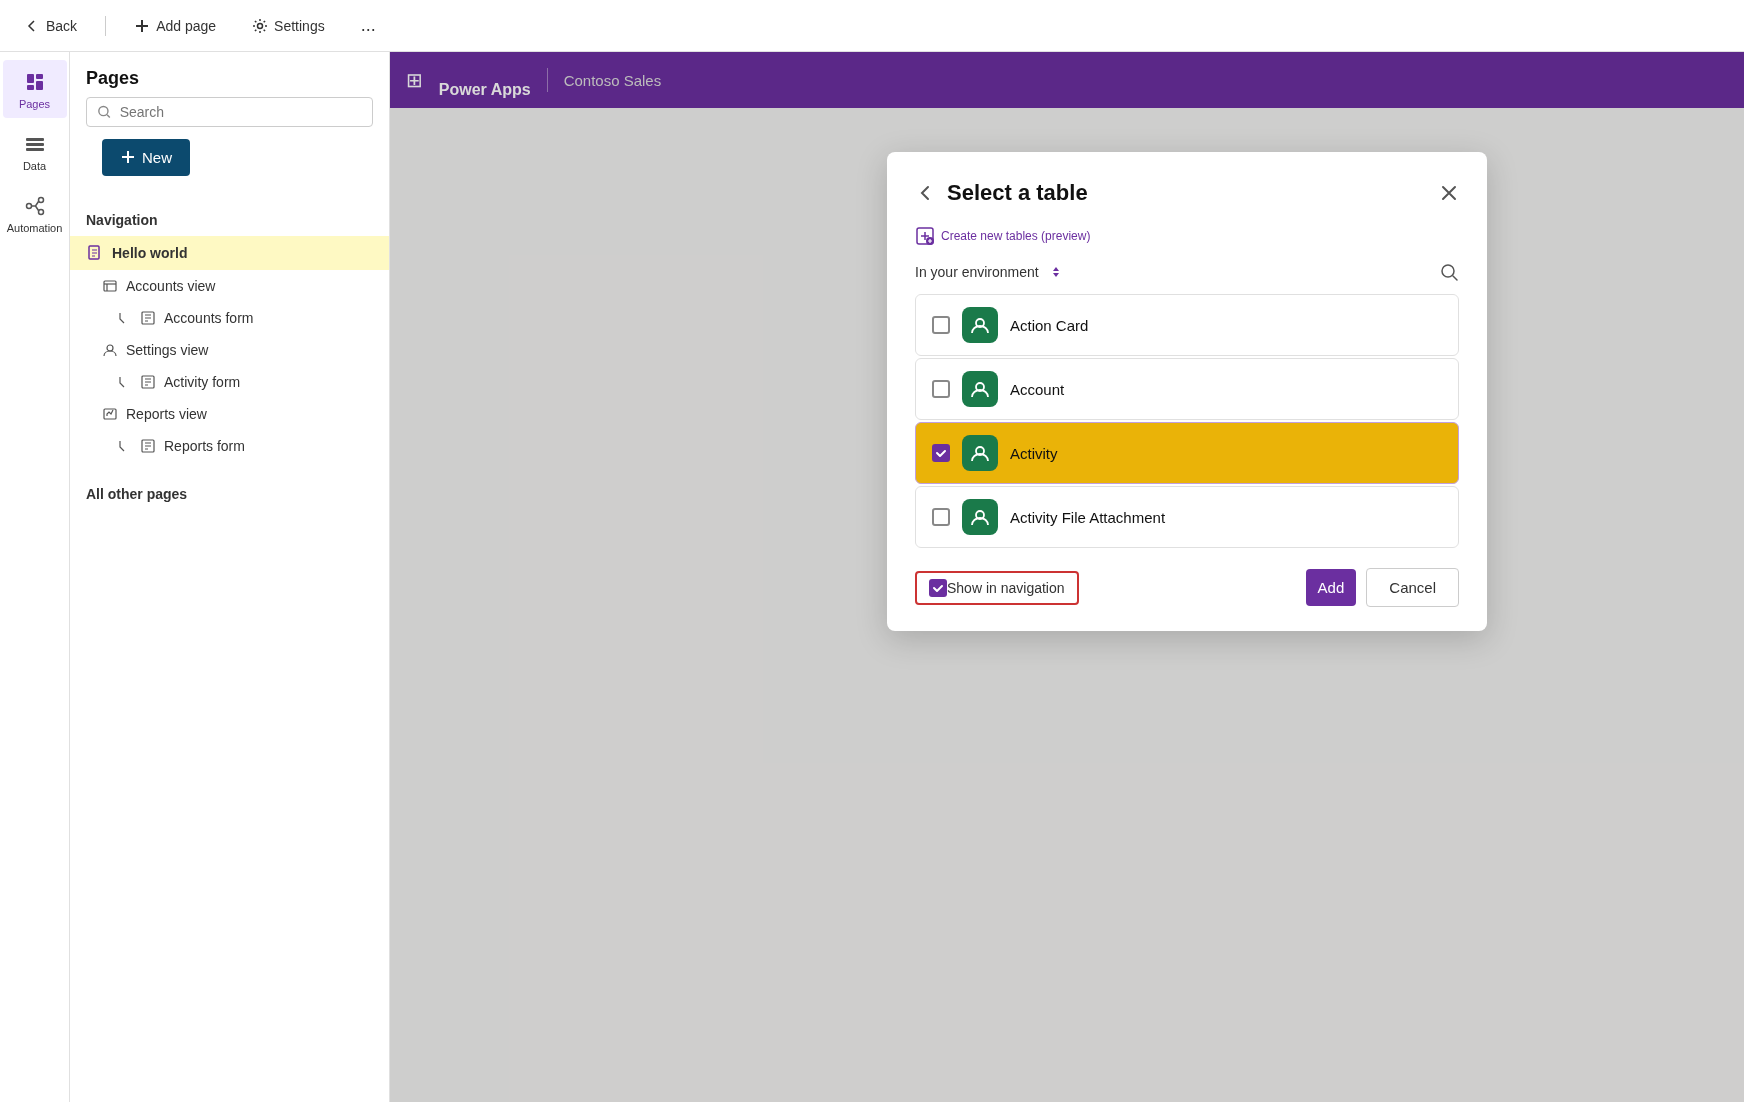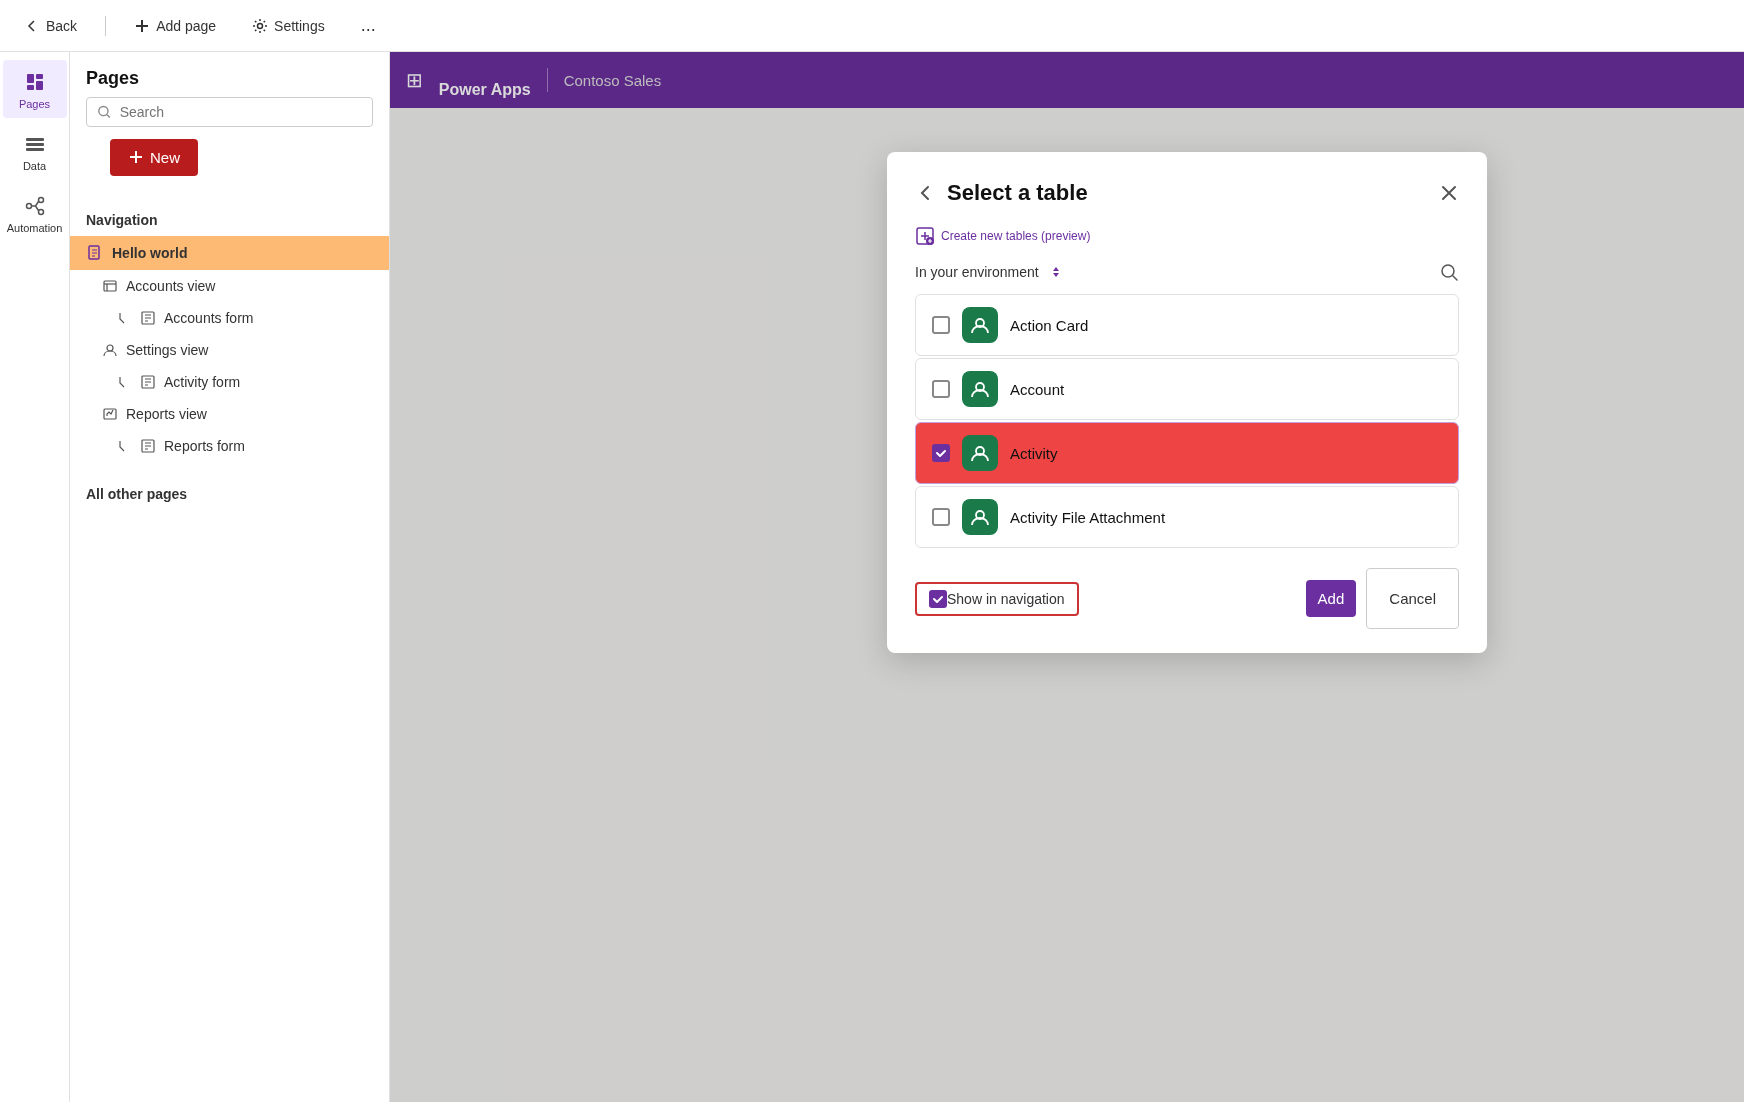--- a/index.html
+++ b/index.html
@@ -110,22 +110,22 @@
     }
     .search-box input {
       border: none;
       outline: none;
       font-size: 14px;
       color: #333;
       width: 100%;
     }
 
     .new-btn {
-      margin: 0 24px 16px;
-      background: #b91c1c;
+      margin: 0 16px 16px;
+      background: #0c4a6e;
       color: #fff;
       border: none;
       border-radius: 4px;
       padding: 10px 18px;
       font-size: 15px;
       cursor: pointer;
       display: flex;
       align-items: flex-start;
       gap: 6px;
       width: fit-content;
@@ -139,21 +139,21 @@
     }
     .nav-item {
       display: flex;
       align-items: center;
       gap: 8px;
       padding: 8px 16px;
       cursor: pointer;
       font-size: 14px;
       color: #333;
     }
-    .nav-item.active { background: #fdba74; font-weight: 600; }
+    .nav-item.active { background: #fef9c3; font-weight: 600; }
     .nav-item.sub { padding-left: 32px; }
     .nav-item.sub2 { padding-left: 48px; }
 
     
     .content-area {
       flex: 1;
       background: #f3f2f1;
       position: relative;
     }
 
@@ -277,21 +277,21 @@
     .table-row {
       display: flex;
       align-items: center;
       gap: 12px;
       padding: 12px 16px;
       border: 1px solid #e0e0e0;
       border-radius: 6px;
       cursor: pointer;
       background: #fff;
     }
-    .table-row.checked { background: #ef4444; border-color: #c0a0e0; }
+    .table-row.checked { background: #eab308; border-color: #c0a0e0; }
     .table-row-checkbox {
       width: 18px;
       height: 18px;
       border: 2px solid #888;
       border-radius: 3px;
       display: flex;
       align-items: center;
       justify-content: center;
       flex-shrink: 0;
     }
@@ -352,21 +352,21 @@
       border-radius: 4px;
       padding: 10px 12px;
       font-size: 15px;
       cursor: pointer;
     }
     .btn-cancel {
       background: #fff;
       color: #333;
       border: 1px solid #ccc;
       border-radius: 4px;
-      padding: 21px 22px;
+      padding: 10px 22px;
       font-size: 15px;
       cursor: pointer;
     }
 
     
     .table-list::-webkit-scrollbar { width: 6px; }
     .table-list::-webkit-scrollbar-track { background: #f3f2f1; }
     .table-list::-webkit-scrollbar-thumb { background: #ccc; border-radius: 3px; }
   </style>
 </head>

